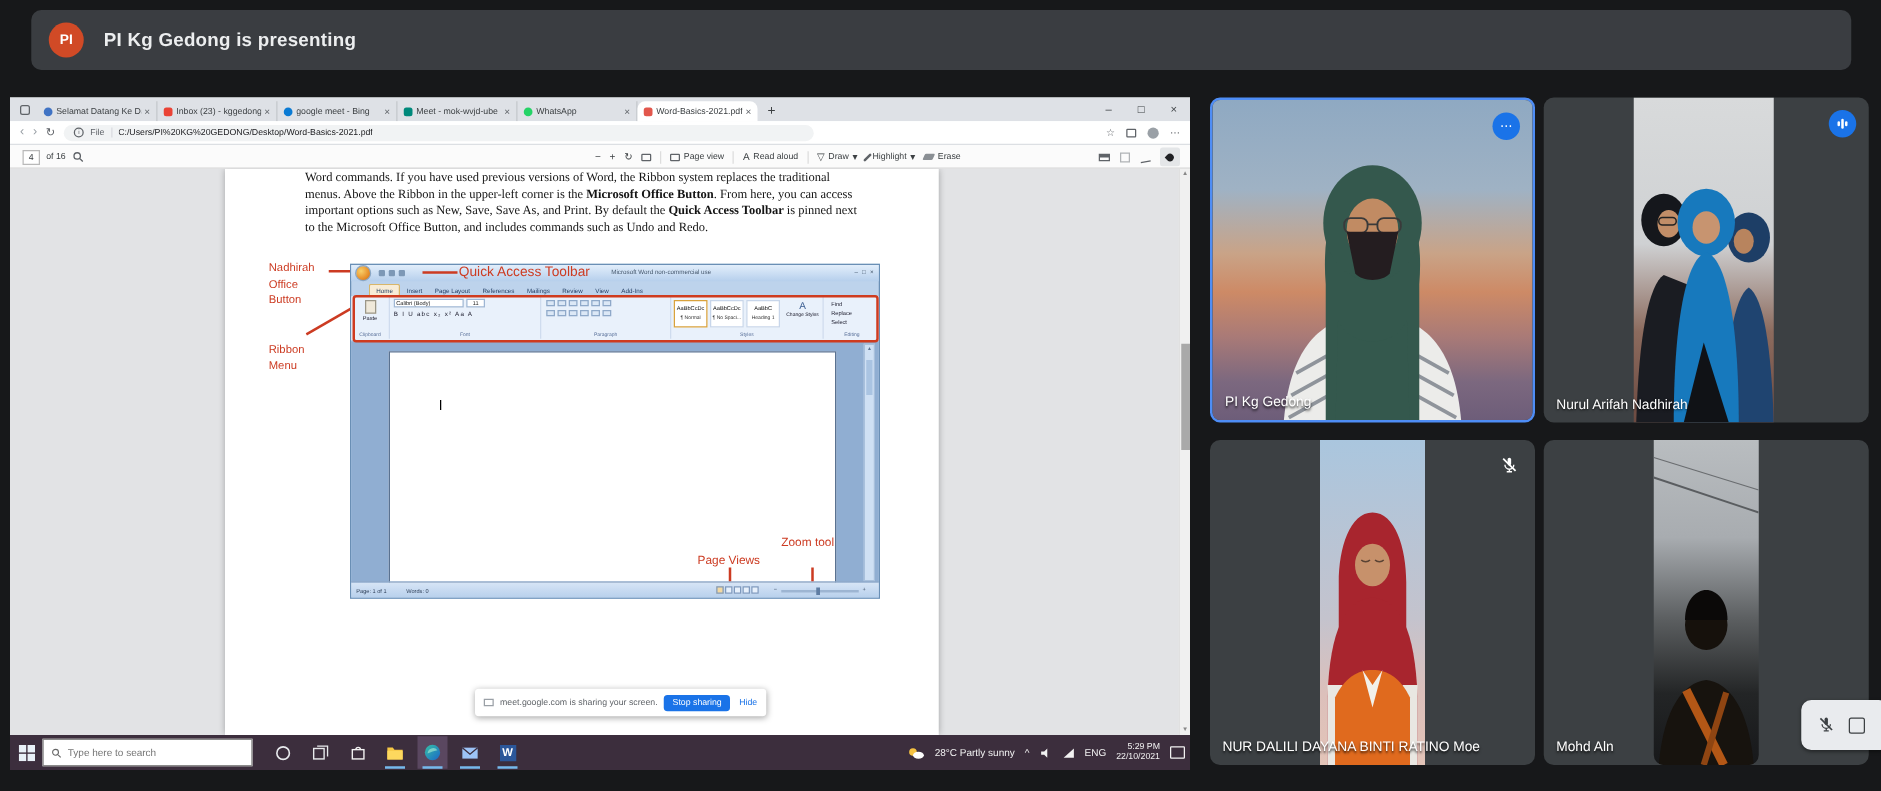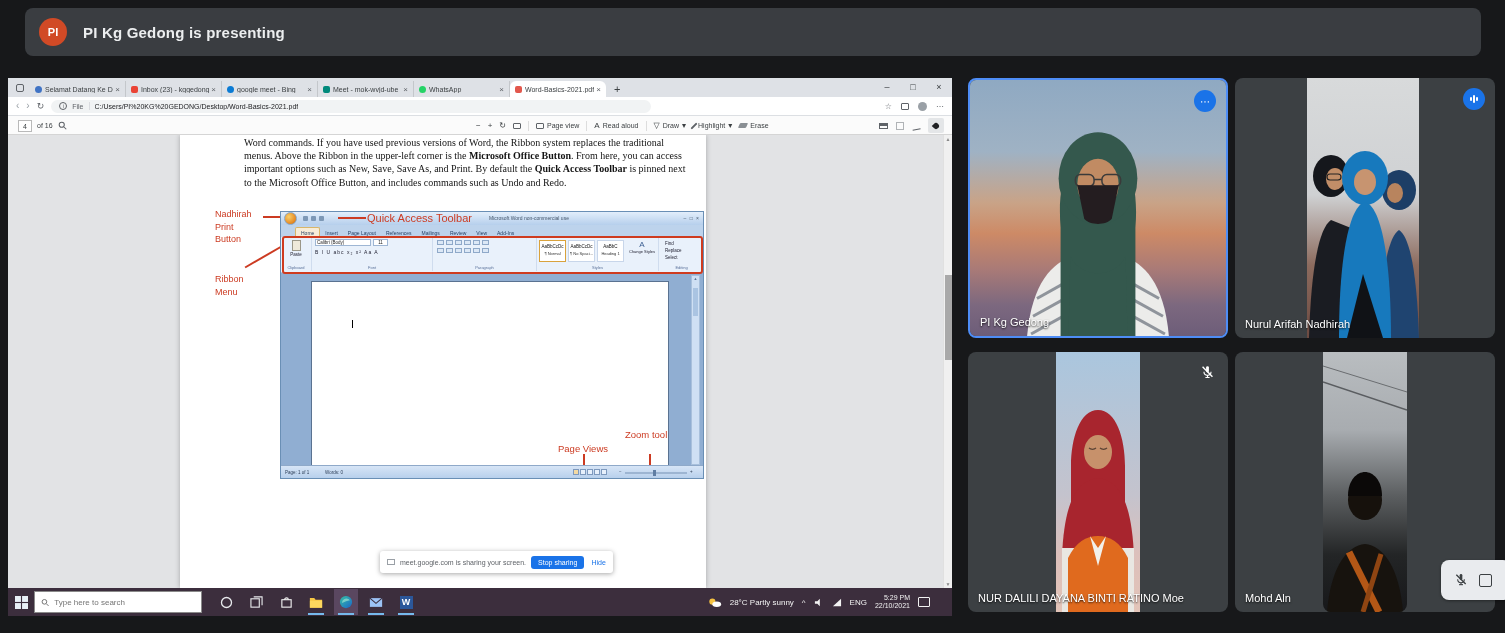--- a/index.html
+++ b/index.html
@@ -51,21 +51,21 @@
   .ic-monitor { width:8px; height:6px; border:1px solid #5f6368; border-radius:1px; }
   .ic-pen { width:2px; height:8px; background:#5f6368; transform:rotate(45deg); border-radius:1px; }
   .ic-eraser { width:8px; height:5px; background:#8a8f94; transform:skewX(-24deg); border-radius:1px; }
   .ic-printer { width:9px; height:6px; border:1px solid #5f6368; border-top:3px solid #5f6368; }
   .ic-save { width:8px; height:8px; border:1px solid #b0b3b6; }
   .ic-sign { width:8px; height:8px; border-bottom:1.5px solid #5f6368; transform:rotate(-10deg); }
   .pinbox { width:16px; height:15px; background:#e4e6e8; border-radius:2px; display:flex; align-items:center; justify-content:center; }
   .ic-pin { width:6px; height:6px; background:#202124; border-radius:50% 50% 50% 0; transform:rotate(45deg); }
 
   .pdfarea { position:absolute; top:57px; left:0; width:100%; height:453px; background:#e2e3e5; overflow:hidden; }
-  .pdfpage { position:absolute; left:172px; top:0; width:526px; height:453px; background:#fff; box-shadow:0 0 5px rgba(0,0,0,.28); }
+  .pdfpage { position:absolute; left:172px; top:0; width:571px; height:453px; background:#fff; box-shadow:0 0 5px rgba(0,0,0,.28); }
 
   .docpara { position:absolute; left:64px; top:1px; width:448px; font-family:"Liberation Serif",serif; font-size:10px; line-height:13.2px; color:#141414; }
   .docpara b { font-weight:bold; }
   .ann-office { position:absolute; left:35px; top:73px; font-size:9px; line-height:12.5px; color:#cc3b22; }
   .ann-line-o { position:absolute; left:83px; top:81px; width:19px; height:2px; background:#cc3b22; }
   .ann-ribbon { position:absolute; left:35px; top:138px; font-size:9px; line-height:12.5px; color:#cc3b22; }
   .ann-line-r { position:absolute; left:62px; top:120px; width:46px; height:2px; background:#cc3b22; transform:rotate(-30deg); }
 
   
   .wordwin { position:absolute; left:100px; top:76px; width:424px; height:268px; border:1px solid #6a8fb5; background:#bdd3ec; }
@@ -130,21 +130,21 @@
   
   .taskbar { position:absolute; left:0; bottom:0; width:100%; height:28px; background:#3c2e3d; display:flex; align-items:center;margin-top:48px; }
   .tb-start { width:26px; display:flex; justify-content:center; }
   .tb-search { width:168px; height:22px; background:#fff; border:1px solid #8a8a8a; display:flex; align-items:center; padding:0 6px; gap:5px; }
   .tb-search input { border:none; outline:none; font-size:8px; width:100%; color:#333; background:transparent; font-family:inherit; }
   .tb-icons { display:flex; align-items:center; gap:6px; margin-left:12px; }
   .tb-ic { width:24px; height:26px; display:flex; align-items:center; justify-content:center; position:relative; }
   .tb-ic.open::after { content:""; position:absolute; bottom:0; left:4px; right:4px; height:2px; background:#76b9ed; }
   .tb-ic.activeapp { background:#5a4760; }
   .word-ic { width:13px; height:13px; background:#2b579a; color:#fff; font-size:9px; font-weight:bold; text-align:center; line-height:13px; }
-  .tb-tray { margin-left:auto; display:flex; align-items:center; gap:8px; color:#f2f2f2; font-size:8px; padding-right:22px; }
+  .tb-tray { margin-left:auto; display:flex; align-items:center; gap:8px; color:#f2f2f2; font-size:8px; padding-right:4px; }
   .tray-time { text-align:right; font-size:7px; line-height:8.5px; }
   .tray-ac { width:12px; height:10px; border:1px solid #f2f2f2; border-radius:1px; }
 
   
   .tiles { position:absolute; left:968px; top:78px; width:537px; height:534px; }
   .tile { position:absolute; width:260px; height:260px; background:#3c4043; border-radius:8px; overflow:hidden; }
   .tile.active-speaker { border:2px solid #4e8df6; overflow:hidden; }
   .tile1 { left:0; top:0; } .tile2 { left:267px; top:0; } .tile3 { left:0; top:274px; } .tile4 { left:267px; top:274px;padding-left:32px; }
   .tile4 { overflow:visible; }
   .tname { position:absolute; left:10px; bottom:8px; color:#fff; font-size:11px; text-shadow:0 1px 2px rgba(0,0,0,.85); z-index:3; white-space:nowrap; }
@@ -278,21 +278,21 @@
 
   <div class="pdfarea">
     <div class="pdfpage">
 
       <div class="docpara">
         <span>Word commands. If you have used previous versions of Word, the Ribbon system replaces the traditional menus. Above the Ribbon in the upper-left corner is the </span><b>Microsoft Office Button</b><span>. From here, you can access important options such as New, Save, Save As, and Print. By default the </span><b>Quick Access Toolbar</b><span> is pinned next to the Microsoft Office Button, and includes commands such as Undo and Redo.</span>
       </div>
 
       <div class="ann-office">
         <div>Nadhirah</div>
-          <div>Print</div>
+          <div>Office</div>
           <div>Button</div>
       </div>
       <div class="ann-line-o"></div>
       <div class="ann-ribbon">
         <div>Ribbon</div>
           <div>Menu</div>
       </div>
       <div class="ann-line-r"></div>
 
       <div class="wordwin">

